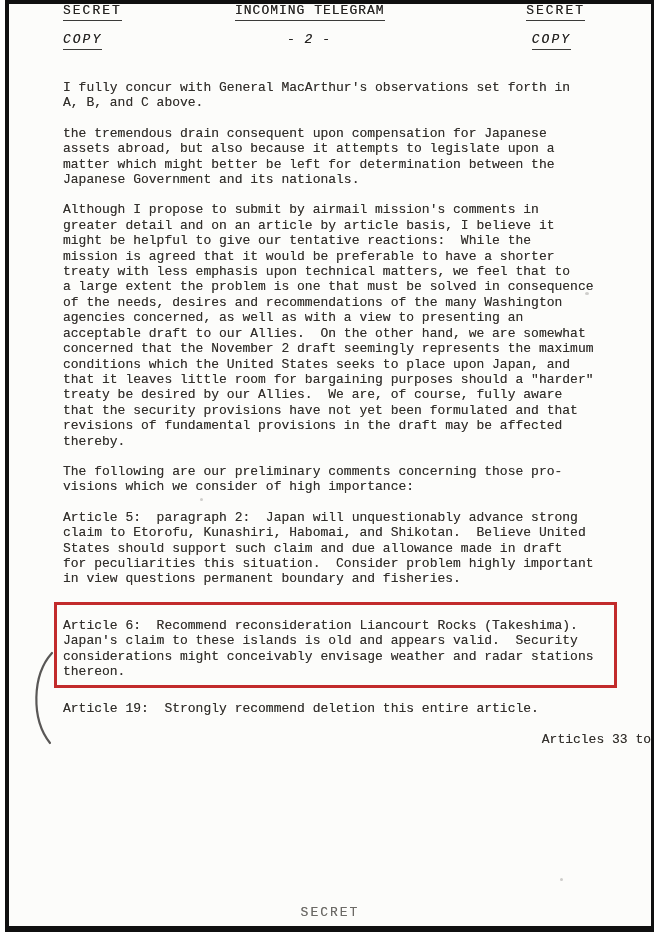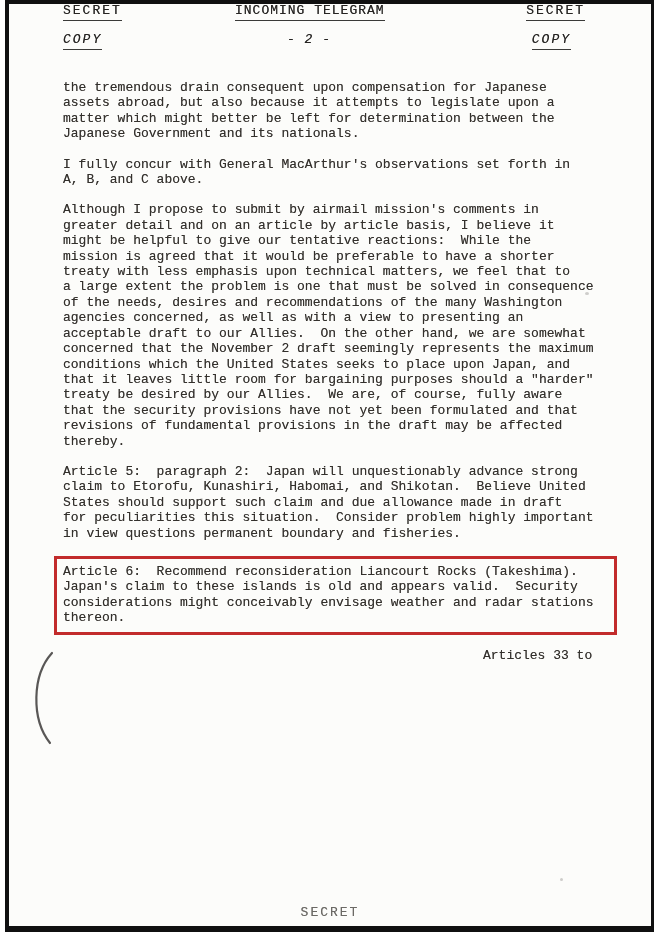--- a/index.html
+++ b/index.html
@@ -45,26 +45,26 @@
     margin:0 0 15px 54px;
     font-family:"Liberation Mono","DejaVu Sans Mono",monospace;
     font-size:13px;line-height:15.4px;
     color:#33302c;
     text-shadow:0 0 .5px rgba(45,42,40,.55);
     white-space:pre;
   }
   pre.tw.boxed{
     margin:14px 0 13px 45px;
     width:547px;
-    padding:5px 4px 6px 6px;
+    padding:13px 4px 6px 6px;
     border:3px solid #c22b2b;
     overflow:visible;
   }
   pre.tw.continuation{
-    margin-left:474px;margin-top:10px;margin-bottom:0;
+    margin-left:474px;margin-top:10px;margin-bottom:0;text-align:right;
   }
   .paren-mark{
     position:absolute;left:26px;top:649px;z-index:2;
   }
   .footer-classification{
     position:absolute;left:0;bottom:6px;width:100%;
     text-align:center;font-size:13px;letter-spacing:2px;
     color:#6b6965;text-shadow:0 0 .6px rgba(90,88,85,.6);
   }
   .speck{position:absolute;background:rgba(120,118,114,.35);border-radius:50%;}
@@ -82,51 +82,54 @@
     <span class="hdr h-right-secret">SECRET</span>
   </div>
 
   <div class="hdr-row second">
     <span class="hdr h-left">COPY</span>
     <span class="hdr nounder h-center-num">- 2 -</span>
     <span class="hdr h-right-copy">COPY</span>
   </div>
 
   <div class="main">
+    <pre class="tw">I fully concur with General MacArthur's observations set forth in
+A, B, and C above.</pre>
     <pre class="tw">the tremendous drain consequent upon compensation for Japanese
 assets abroad, but also because it attempts to legislate upon a
 matter which might better be left for determination between the
 Japanese Government and its nationals.</pre>
-    <pre class="tw">I fully concur with General MacArthur's observations set forth in
-A, B, and C above.</pre>
     <pre class="tw">Although I propose to submit by airmail mission's comments in
 greater detail and on an article by article basis, I believe it
 might be helpful to give our tentative reactions:  While the
 mission is agreed that it would be preferable to have a shorter
 treaty with less emphasis upon technical matters, we feel that to
 a large extent the problem is one that must be solved in consequence
 of the needs, desires and recommendations of the many Washington
 agencies concerned, as well as with a view to presenting an
 acceptable draft to our Allies.  On the other hand, we are somewhat
 concerned that the November 2 draft seemingly represents the maximum
 conditions which the United States seeks to place upon Japan, and
 that it leaves little room for bargaining purposes should a "harder"
 treaty be desired by our Allies.  We are, of course, fully aware
 that the security provisions have not yet been formulated and that
 revisions of fundamental provisions in the draft may be affected
 thereby.</pre>
+    <pre class="tw">The following are our preliminary comments concerning those pro-
+visions which we consider of high importance:</pre>
     <pre class="tw">Article 5:  paragraph 2:  Japan will unquestionably advance strong
 claim to Etorofu, Kunashiri, Habomai, and Shikotan.  Believe United
 States should support such claim and due allowance made in draft
 for peculiarities this situation.  Consider problem highly important
 in view questions permanent boundary and fisheries.</pre>
     <pre class="tw boxed">Article 6:  Recommend reconsideration Liancourt Rocks (Takeshima).
 Japan's claim to these islands is old and appears valid.  Security
 considerations might conceivably envisage weather and radar stations
 thereon.</pre>
+    <pre class="tw">Article 19:  Strongly recommend deletion this entire article.</pre>
     <pre class="tw continuation">Articles 33 to</pre>
   </div>
 
   <div class="footer-classification">SECRET</div>
 </div>
 
 <div class="paren-mark">
   <svg width="30" height="98" viewBox="0 0 30 98">
     <path d="M26,4 C6,26 5,70 24,94" stroke="#3c3a38" stroke-width="2.2" fill="none" stroke-linecap="round" opacity="0.85"></path>
   </svg>

